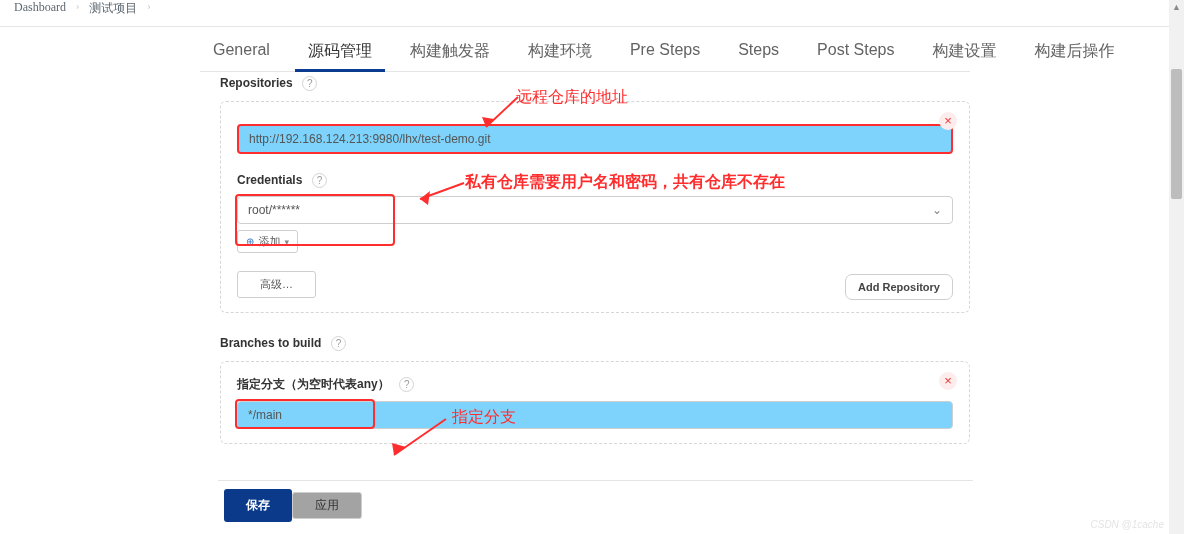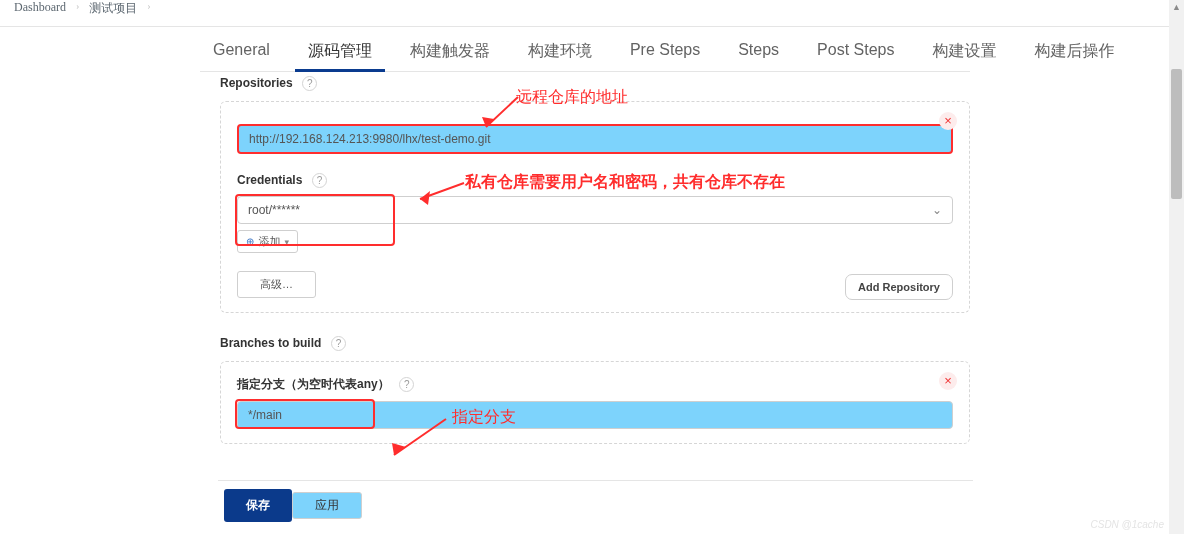--- a/index.html
+++ b/index.html
@@ -37,21 +37,21 @@
     .branches-sect { margin-top:22px; }
     .branch-box { border:1px dashed #d6d6d6; border-radius:6px; margin-top:10px; padding:14px 16px 14px 16px; position:relative; }
 
     .highlight-1 { border:2px solid #ff2d2d !important; }
 
     .annot { position:absolute; color:#ff2d2d; font-size:16px; font-family:"Microsoft YaHei","PingFang SC",sans-serif; pointer-events:none; }
     .arrow { position:absolute; pointer-events:none; }
 
     .footer-bar { position:absolute; left:218px; bottom:4px; width:755px; height:50px; border-top:1px solid #e5e5e5; background:#fff; display:flex; align-items:center; padding-left:6px; }
     .btn-save { background:#0b3a8b; color:#fff; border:none; border-radius:3px; padding:8px 22px; font-size:12px; font-weight:600; cursor:pointer; }
-    .btn-apply { background:#7dd3fc; color:#333; border:1px solid #cfcfcf; border-radius:3px; padding:4px 22px; font-size:12px; cursor:pointer; }
+    .btn-apply { background:#a3a3a3; color:#333; border:1px solid #cfcfcf; border-radius:3px; padding:4px 22px; font-size:12px; cursor:pointer; }
 
     .watermark { position:absolute; right:20px; bottom:4px; color:#e4e4e4; font-size:10px; font-style:italic; pointer-events:none; }
   </style>
 </head>
 <body>
 
 <div class="page-wrap">
   <div class="scrollbar-outer">
     <div class="scrollbar-up">▲</div>
     <div class="scrollbar-thumb"></div>

